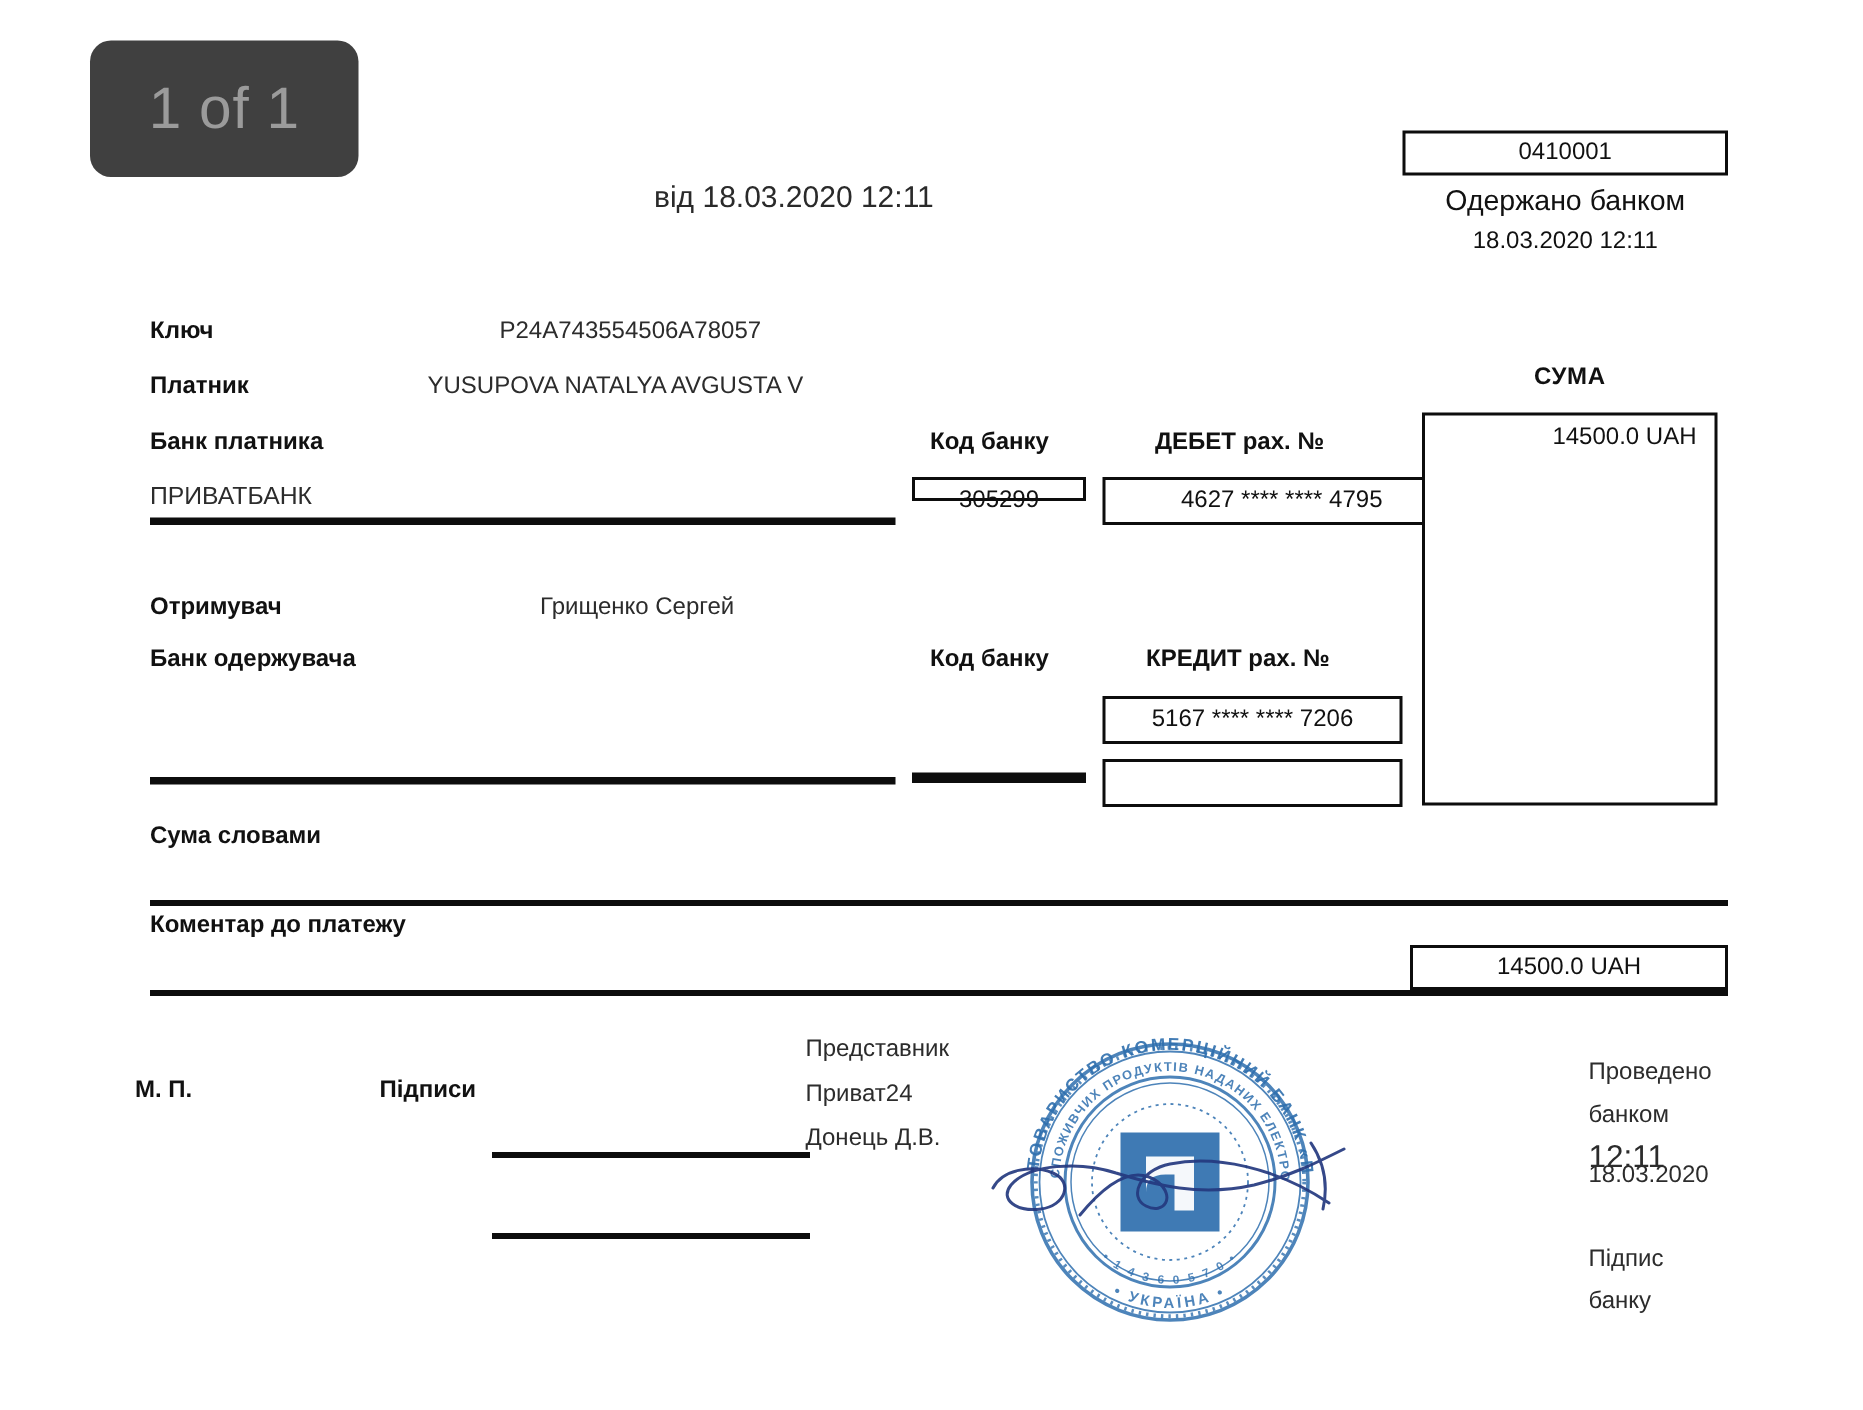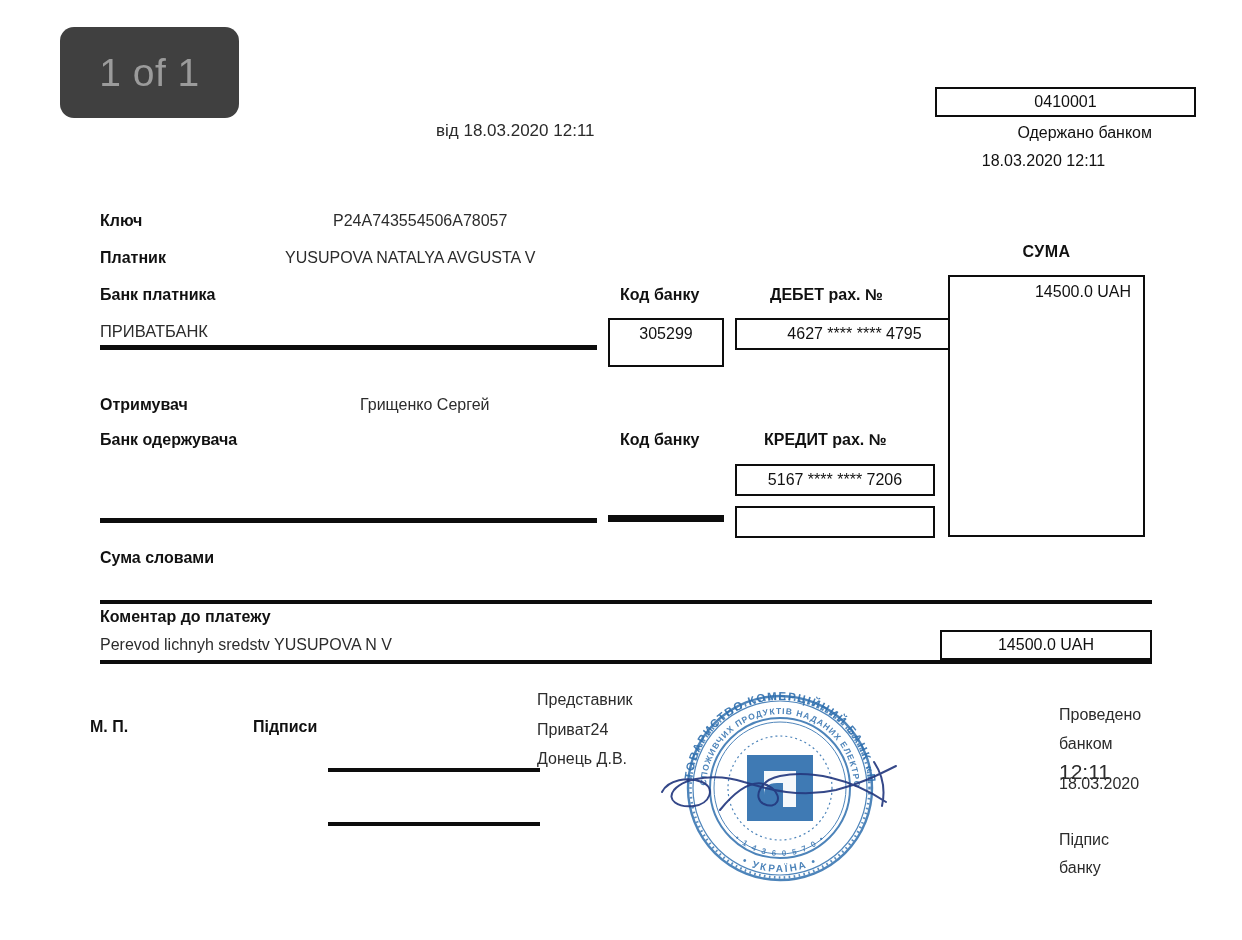--- a/index.html
+++ b/index.html
@@ -44,40 +44,40 @@
 
   
   #doc-title {
     left: 312px; top: 60px;
     font-size: 17.5px;
     font-weight: bold;
     letter-spacing: 0.1px;
   }
   #doc-date {
     left: 436px; top: 121px;
-    font-size: 17px;
+    font-size: 20px;
     color: #2a2a2a;
   }
 
   
   #form-code-box {
     left: 935px; top: 87px;
-    width: 261px; height: 30px;
+    width: 217px; height: 30px;
   }
   #form-code-box span {
     display: block;
     text-align: center;
     line-height: 26px;
     font-size: 16px;
   }
   #received-label {
     left: 935px; top: 124px;
     width: 217px;
-    text-align: right;
-    font-size: 16px;
+    text-align: center;
+    font-size: 19px;
   }
   #received-date {
     left: 935px; top: 152px;
     width: 217px;
     text-align: center;
     font-size: 16px;
   }
 
   
   .field-label {
@@ -91,21 +91,21 @@
   #key-label    { left: 100px; top: 212px; }
   #key-value    { left: 333px; top: 212px; }
   #payer-label  { left: 100px; top: 249px; }
   #payer-value  { left: 285px; top: 249px; }
   #payer-bank-label { left: 100px; top: 286px; }
   #payer-bank-name  { left: 100px; top: 322px; font-size: 16.5px; }
   #payer-bank-rule  { left: 100px; top: 345px; width: 497px; height: 5px; }
 
   #bankcode-head-1 { left: 620px; top: 286px; font-size: 16px; font-weight: bold; }
   #debit-head      { left: 770px; top: 286px; font-size: 16px; font-weight: bold; }
-  #bankcode-box-1  { left: 608px; top: 318px; width: 116px; height: 49px; }
+  #bankcode-box-1  { left: 608px; top: 318px; width: 116px; height: 16px; }
   #bankcode-box-1 span { display:block; text-align:center; line-height:28px; font-size:16px; }
   #debit-box       { left: 735px; top: 318px; width: 239px; height: 32px; }
   #debit-box span  { display:block; text-align:center; line-height:28px; font-size:16px; }
 
   
   #suma-label {
     left: 948px; top: 243px;
     width: 197px;
     text-align: center;
     font-size: 16px;
@@ -223,21 +223,20 @@
     <span></span>
   </div>
 
   <div id="recipient-bank-rule" class="abs rule"></div>
   <div id="bankcode-rule-2" class="abs rule"></div>
 
   <div id="words-label" class="abs field-label">Сума словами</div>
   <div id="words-rule" class="abs rule"></div>
 
   <div id="comment-label" class="abs field-label">Коментар до платежу</div>
-  <div id="comment-value" class="abs">Perevod lichnyh sredstv YUSUPOVA N V</div>
   <div id="comment-rule" class="abs rule"></div>
 
   <div id="amount-box-2" class="abs box">
     <span>14500.0 UAH</span>
   </div>
 
   <div id="mp-label" class="abs">М. П.</div>
   <div id="signatures-label" class="abs">Підписи</div>
 
   <div id="rep-line-1" class="abs">Представник</div>

